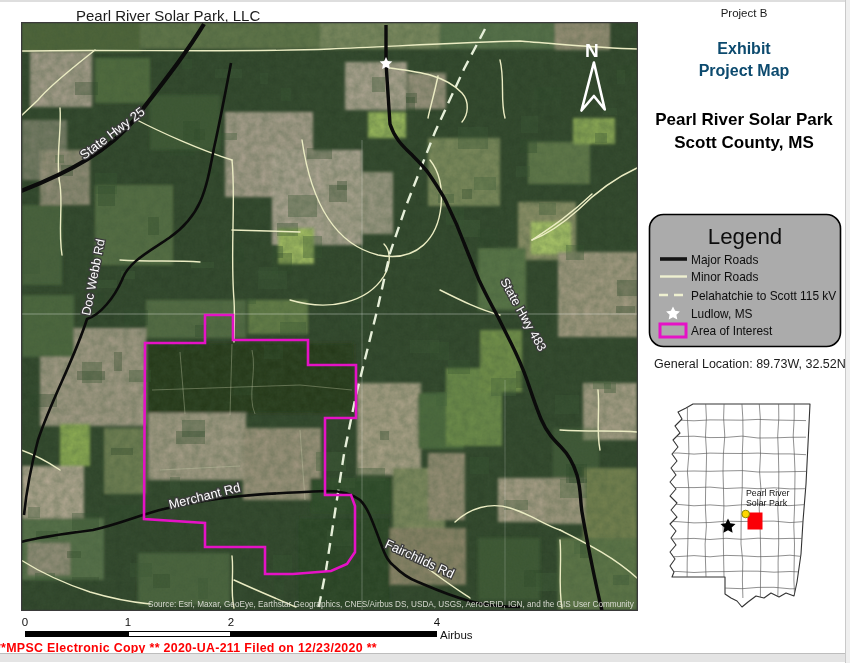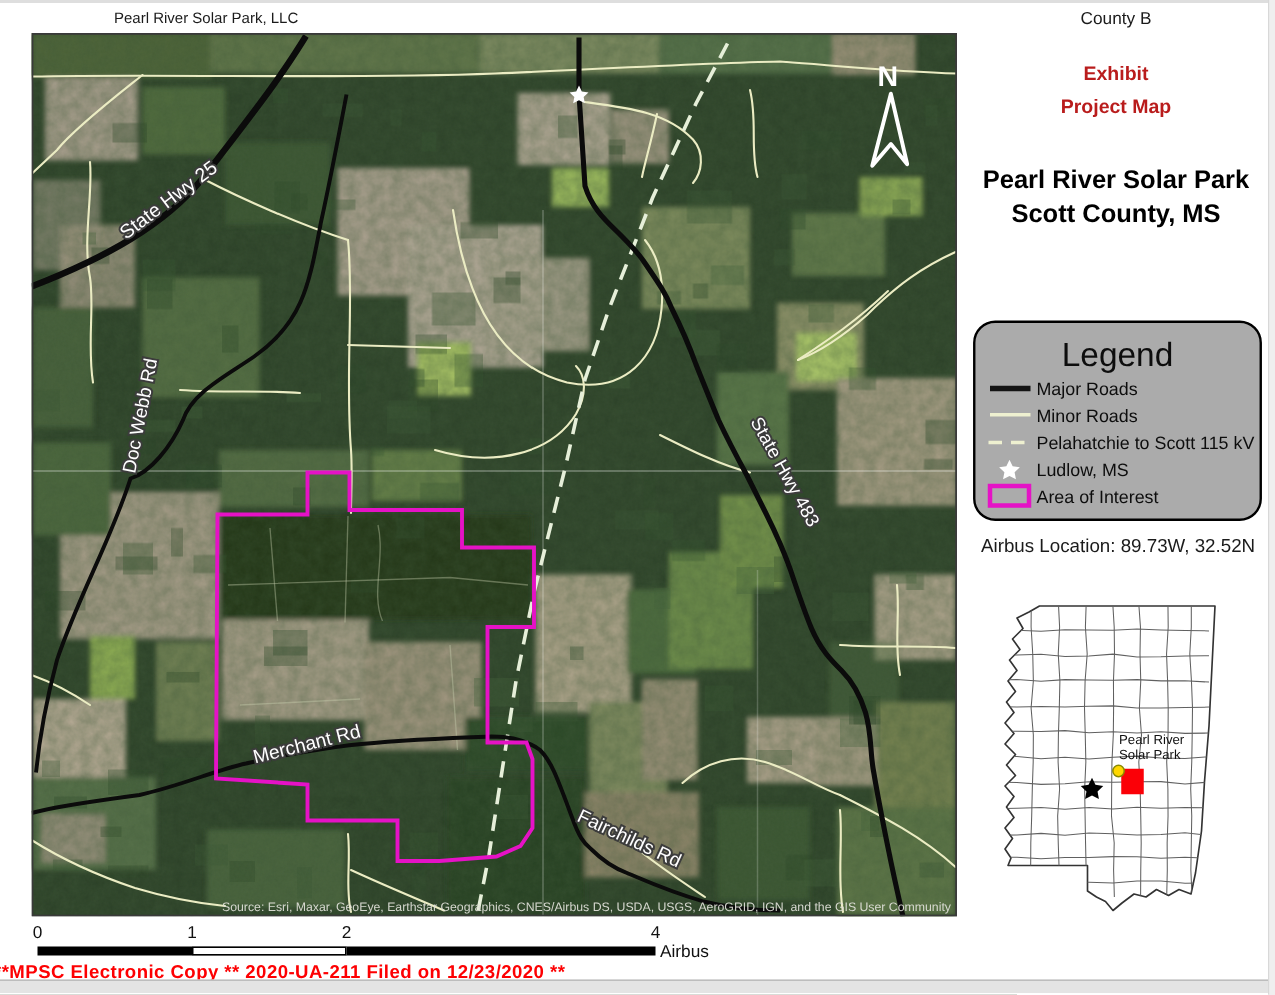--- a/index.html
+++ b/index.html
@@ -6,21 +6,21 @@
   body{font-family:"Liberation Sans",sans-serif;}
   #page{position:relative;width:850px;height:663px;background:#ffffff;overflow:hidden;}
   .abs{position:absolute;}
 </style>
 </head>
 <body>
 <div id="page">
 
 <div class="abs" style="left:0;top:0;width:850px;height:2px;background:#dedede;"></div>
 
-<div class="abs" style="left:76px;top:7px;font-size:10px;color:#1b1b1b;">Pearl River Solar Park, LLC</div>
+<div class="abs" style="left:76px;top:7px;font-size:15px;color:#1b1b1b;">Pearl River Solar Park, LLC</div>
 
 <svg class="abs" style="left:21px;top:22px;" width="617" height="589" viewBox="21 22 617 589" xmlns="http://www.w3.org/2000/svg">
 <defs>
         <clipPath id="mapclip">
           <rect x="21" y="22" width="617" height="589"></rect>
         </clipPath>
         <filter id="soft" x="-10%" y="-10%" width="120%" height="120%">
           <feGaussianBlur stdDeviation="1.6"></feGaussianBlur>
         </filter>
         <filter id="terr" x="0%" y="0%" width="100%" height="100%">
@@ -281,23 +281,23 @@
 <g transform="translate(500,281) rotate(61)">
           <text x="0" y="0" font-family="Liberation Sans,sans-serif" font-size="12.5" fill="#ffffff" stroke="#3c3c3c" stroke-width="2.6" paint-order="stroke">State Hwy 483</text>
         </g>
 
 <text x="148" y="607" font-family="Liberation Sans,sans-serif" font-size="8.2" fill="#dfdfd8" opacity="0.95">Source: Esri, Maxar, GeoEye, Earthstar Geographics, CNES/Airbus DS, USDA, USGS, AeroGRID, IGN, and the GIS User Community</text>
 </g>
 
 <rect x="21.6" y="22.6" width="615.8" height="587.8" fill="none" stroke="#3a3a3a" stroke-width="1.2"></rect>
 </svg>
 
-<div class="abs" style="left:638px;top:7px;width:212px;text-align:center;font-size:11.5px;color:#1b1b1b;">County B</div>
-
-<div class="abs" style="left:638px;top:38px;width:212px;text-align:center;font-size:13px;font-weight:bold;color:#b91c1c;line-height:22px;">Exhibit<br>Project Map</div>
+<div class="abs" style="left:638px;top:7px;width:212px;text-align:center;font-size:11.5px;color:#1b1b1b;">Project B</div>
+
+<div class="abs" style="left:638px;top:38px;width:212px;text-align:center;font-size:16px;font-weight:bold;color:#0c4a6e;line-height:22px;">Exhibit<br>Project Map</div>
 
 <div class="abs" style="left:633px;top:108px;width:222px;text-align:center;font-size:17px;font-weight:bold;color:#000;line-height:23px;">Pearl River Solar Park<br>Scott County, MS</div>
 
 <svg class="abs" style="left:645px;top:210px;" width="200" height="142" viewBox="0 0 200 142" xmlns="http://www.w3.org/2000/svg">
 
 <rect x="4.5" y="4.5" width="191" height="132" rx="14" fill="#ababab" stroke="#000" stroke-width="1.6"></rect>
 
 <text x="100" y="34" text-anchor="middle" font-family="Liberation Sans,sans-serif" font-size="22.3" fill="#0d0d0d">Legend</text>
 
 <line x1="15" y1="49" x2="42" y2="49" stroke="#141414" stroke-width="3.6"></line>
@@ -309,21 +309,21 @@
 <line x1="14" y1="85" x2="44" y2="85" stroke="#eef0d0" stroke-width="2.4" stroke-dasharray="9 6"></line>
 <text x="46" y="89.5" font-family="Liberation Sans,sans-serif" font-size="11.9" fill="#0d0d0d">Pelahatchie to Scott 115 kV</text>
 
 <path d="M28,96.5 l2.1,4.3 4.8,0.7 -3.5,3.3 0.9,4.7 -4.3,-2.2 -4.3,2.2 0.9,-4.7 -3.5,-3.3 4.8,-0.7 Z" fill="#ffffff"></path>
 <text x="46" y="107.5" font-family="Liberation Sans,sans-serif" font-size="11.9" fill="#0d0d0d">Ludlow, MS</text>
 
 <rect x="15" y="114" width="26" height="13" fill="none" stroke="#e512c6" stroke-width="3"></rect>
 <text x="46" y="125" font-family="Liberation Sans,sans-serif" font-size="11.9" fill="#0d0d0d">Area of Interest</text>
 </svg>
 
-<div class="abs" style="left:654px;top:357px;font-size:12.5px;color:#1b1b1b;">Airbus Location: 89.73W, 32.52N</div>
+<div class="abs" style="left:654px;top:357px;font-size:12.5px;color:#1b1b1b;">General Location: 89.73W, 32.52N</div>
 
 <svg class="abs" style="left:660px;top:398px;" width="170" height="220" viewBox="-8 -6 170 220" xmlns="http://www.w3.org/2000/svg">
 <defs>
         <clipPath id="msclip">
           <path d="M25,0 L142,0 L140,40 L138,80 L135,117 L133,150 L129,178 L126,192 L118,189 L111,193 L103,189 L96,194 L88,192 L80,198 L74,203 L69,197 L63,194 L57,190 L57,173 L4,173 L6,168 L2,162 L7,155 L2,148 L8,141 L3,134 L8,127 L2,120 L9,113 L3,106 L9,99 L2,92 L8,85 L2,78 L8,71 L3,64 L9,57 L4,50 L10,43 L5,36 L12,29 L7,22 L14,15 L10,8 L18,4 Z"></path>
         </clipPath>
       </defs>
 
 <path d="M25,0 L142,0 L140,40 L138,80 L135,117 L133,150 L129,178 L126,192 L118,189 L111,193 L103,189 L96,194 L88,192 L80,198 L74,203 L69,197 L63,194 L57,190 L57,173 L4,173 L6,168 L2,162 L7,155 L2,148 L8,141 L3,134 L8,127 L2,120 L9,113 L3,106 L9,99 L2,92 L8,85 L2,78 L8,71 L3,64 L9,57 L4,50 L10,43 L5,36 L12,29 L7,22 L14,15 L10,8 L18,4 Z" fill="#ffffff" stroke="#333333" stroke-width="1.1" stroke-linejoin="round"></path>
 

